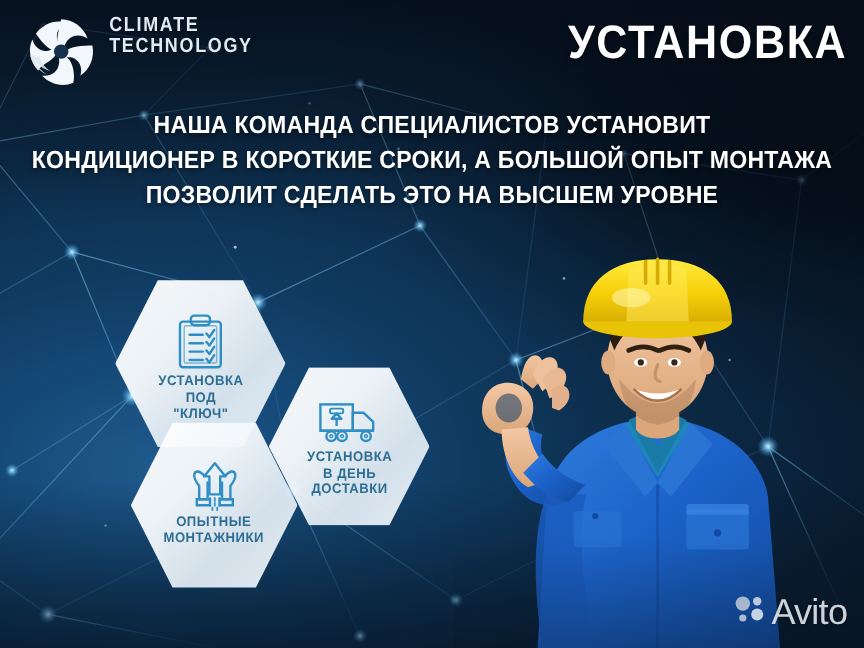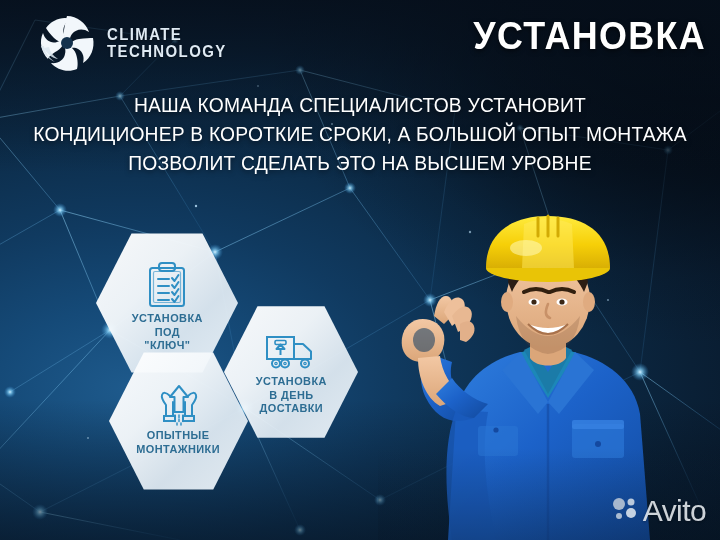--- a/index.html
+++ b/index.html
@@ -46,24 +46,23 @@
   }
   .bg-net {
     position: absolute;
     inset: 0;
   }
   .bg-net svg { display:block; width:720px; height:540px; }
 
   
   .logo-wrap {
     position: absolute;
-    left: 36px;
+    left: 20px;
     top: 12px;
     display: flex;
-    align-items: center;
     gap: 9px;
   }
   .logo-mark { width: 62px; height: 62px; flex: 0 0 62px; }
   .logo-text {
     display: flex;
     flex-direction: column;
     line-height: 1.02;
     color: #dfeaf3;
     font-family: "Liberation Sans Narrow", "Liberation Sans", sans-serif;
     font-weight: bold;
@@ -91,21 +90,21 @@
 
   
   .headline {
     position: absolute;
     left: 0;
     right: 0;
     top: 90px;
     text-align: center;
     color: #ffffff;
     font-family: "Liberation Sans Narrow", "Liberation Sans", sans-serif;
-    font-weight: normal;
+    font-weight: bold;
     font-size: 20.5px;
     line-height: 29px;
     letter-spacing: .2px;
     text-shadow: 0 2px 5px rgba(0,0,0,.5);
   }
   .headline .hl-line { display: block; transform: scaleX(.94); }
 
   
   .hex {
     position: absolute;

